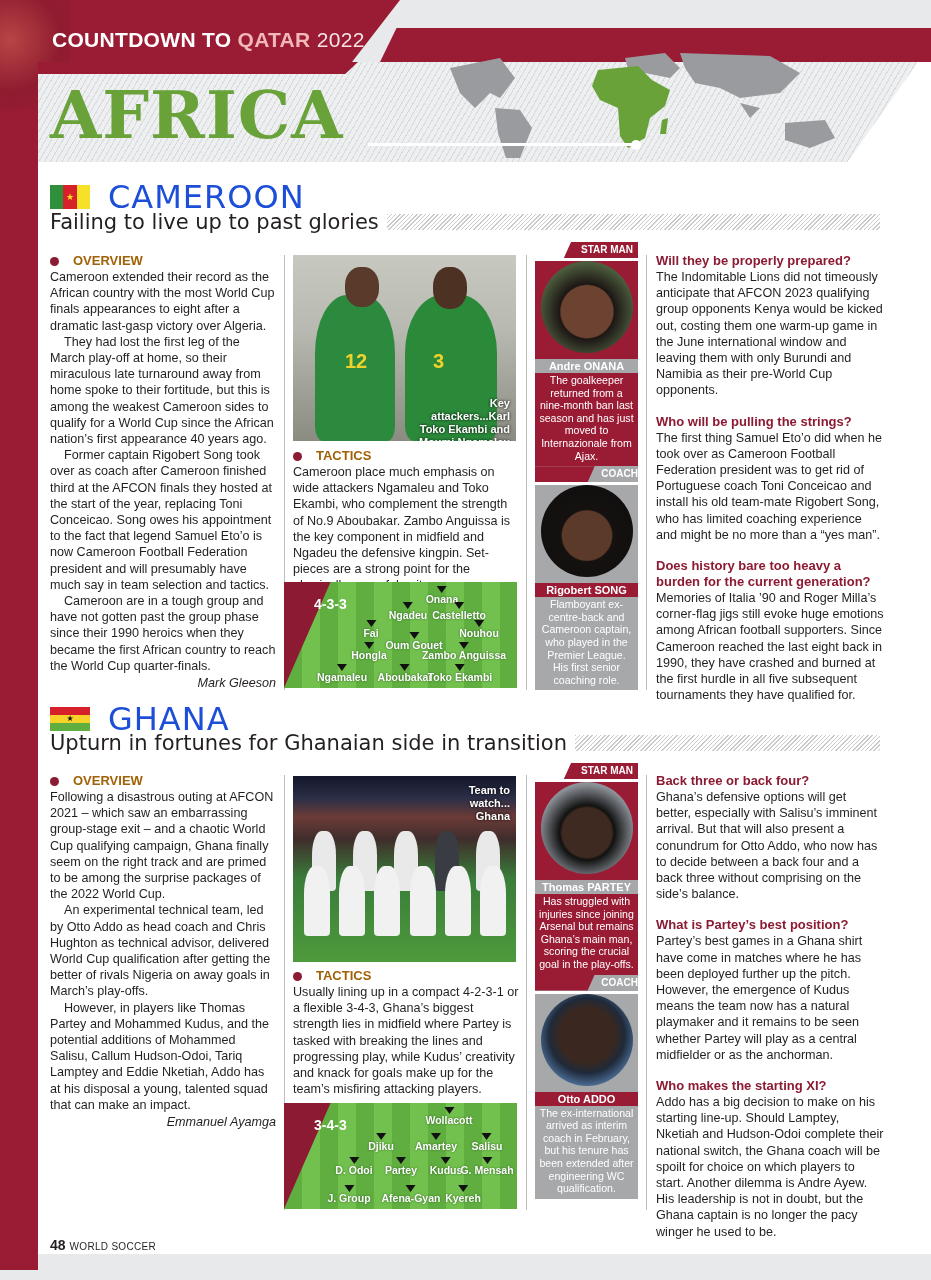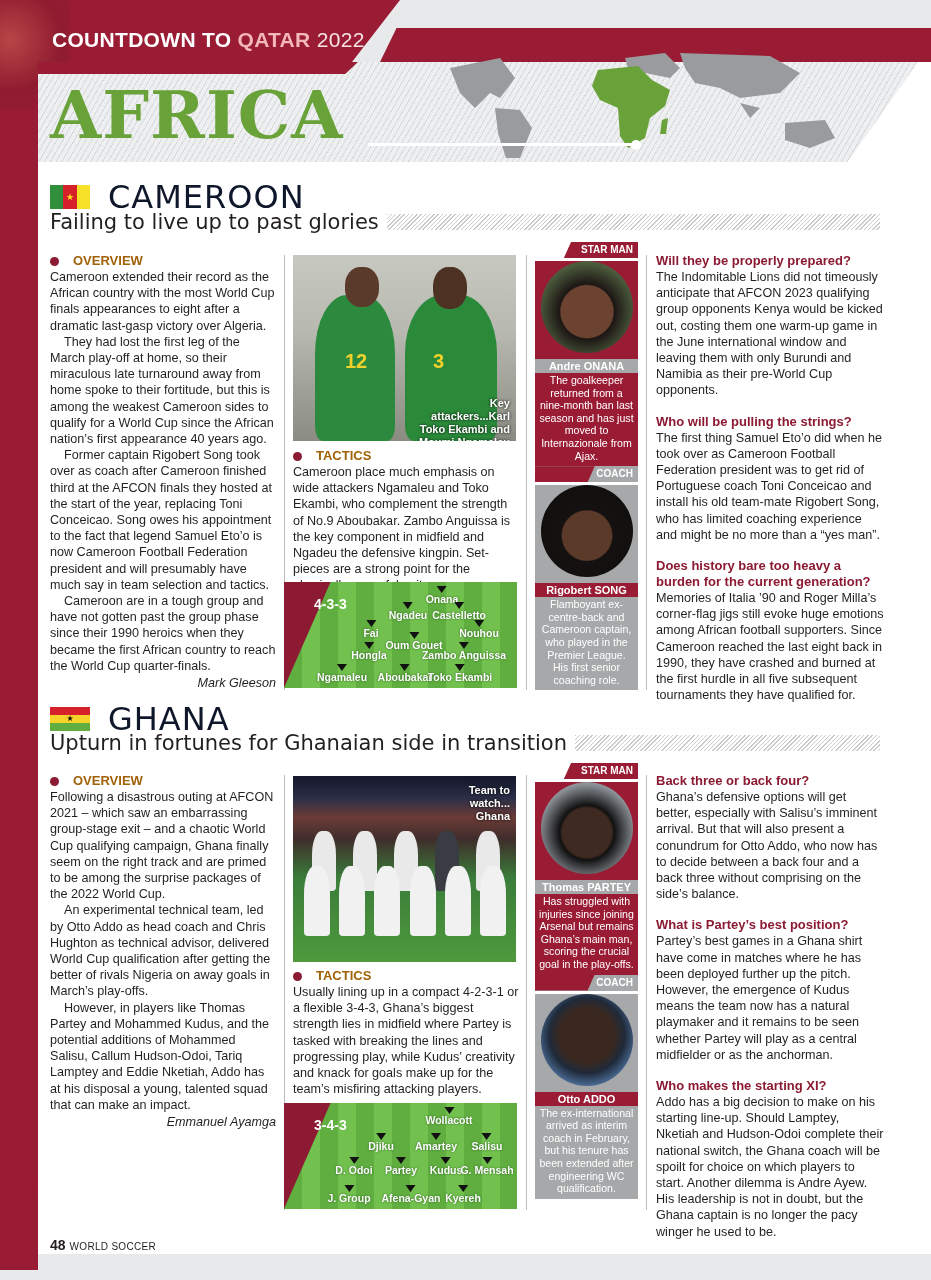--- a/index.html
+++ b/index.html
@@ -21,21 +21,21 @@
 .map{position:absolute;left:440px;top:48px;width:440px;height:110px}
 .africa-title{position:absolute;left:50px;top:82px;font-family:"DejaVu Serif",serif;font-size:66px;font-weight:bold;color:#6aa23a;letter-spacing:1px;line-height:1}
 .africa-line{position:absolute;left:368px;top:143px;width:268px;height:3px;background:#fff}
 .africa-dot{position:absolute;left:631px;top:140px;width:10px;height:10px;border-radius:50%;background:#fff}
 
 .country{position:absolute;left:50px;display:flex;align-items:center;gap:18px}
 .flag{width:40px;height:24px;display:flex}
 .flag-cm span{flex:1}
 .flag-gh{flex-direction:column}
 .flag-gh span{flex:1}
-.country-name{font-size:32px;color:#0f172a;letter-spacing:1px;font-family:"DejaVu Sans",sans-serif;font-weight:normal}
+.country-name{font-size:32px;color:#1d4ed8;letter-spacing:1px;font-family:"DejaVu Sans",sans-serif;font-weight:normal}
 .subtitle{position:absolute;left:50px;font-size:21px;color:#231f20;font-family:"DejaVu Sans",sans-serif;display:flex;align-items:center;gap:8px;width:830px}
 .subtitle .hatch{flex:1;height:16px;background:repeating-linear-gradient(135deg,#c9cacc 0 1px,#fff 1px 3px)}
 
 .col{position:absolute;font-size:12.6px;line-height:16.2px;color:#231f20}
 .sec-h{color:#a16207;font-weight:bold;font-size:13px;line-height:16px;display:flex;align-items:center;gap:14px}
 .sec-h .dot{width:9px;height:9px;border-radius:50%;background:#8b1a32;display:inline-block}
 .para{text-indent:0}
 .para.ind{text-indent:14px}
 .byline{text-align:right;font-style:italic;margin-top:1px}
 .vrule{position:absolute;width:1px;background:#bdbdbd}
@@ -57,21 +57,21 @@
 .card{position:absolute;width:103px}
 .card .tag{height:16px;font-size:10px;font-weight:bold;color:#fff;text-align:right;padding-right:5px;line-height:16px;position:relative}
 .card .tag.star-tag{background:#9a1b34;clip-path:polygon(35% 0,100% 0,100% 100%,28% 100%);margin-left:0}
 .card .portrait{width:92px;height:92px;border-radius:50%;margin:3px auto 6px;overflow:hidden;position:relative}
 .card .name{font-size:11px;font-weight:bold;text-align:center;line-height:14px}
 .card .desc{font-size:10.6px;text-align:center;line-height:12.6px;padding:1px 4px 4px}
 .card .red-sec{background:#9a1b34;color:#fff}
 .card .grey-sec{background:#a6a8aa;color:#fff}
 .card .red-sec .name{background:#a6a8aa;color:#fff}
 .card .grey-sec .name{background:#9a1b34;color:#fff}
-.coach-tag{height:16px;background:#a6a8aa;position:relative;font-size:10px;font-weight:bold;color:#fff;text-align:right;padding-right:5px;line-height:16px}
+.coach-tag{height:16px;background:#a6a8aa;position:relative;font-size:10px;font-weight:bold;color:#fff;text-align:right;line-height:16px}
 .coach-tag::before{content:"";position:absolute;left:0;top:0;width:58%;height:100%;background:#9a1b34;clip-path:polygon(0 0,100% 0,88% 100%,0 100%)}
 .coach-tag span{position:relative}
 
 .qa-h{color:#8b1a32;font-weight:bold;font-size:13px;line-height:16px}
 .qa-block{margin-bottom:15px}
 
 .footer{position:absolute;left:50px;top:1237px;font-size:13px;color:#231f20;display:flex;align-items:baseline;gap:4px}
 .footer .pg{font-weight:bold;font-size:14px}
 .footer .mag{font-size:10px;letter-spacing:.3px}
 </style>

